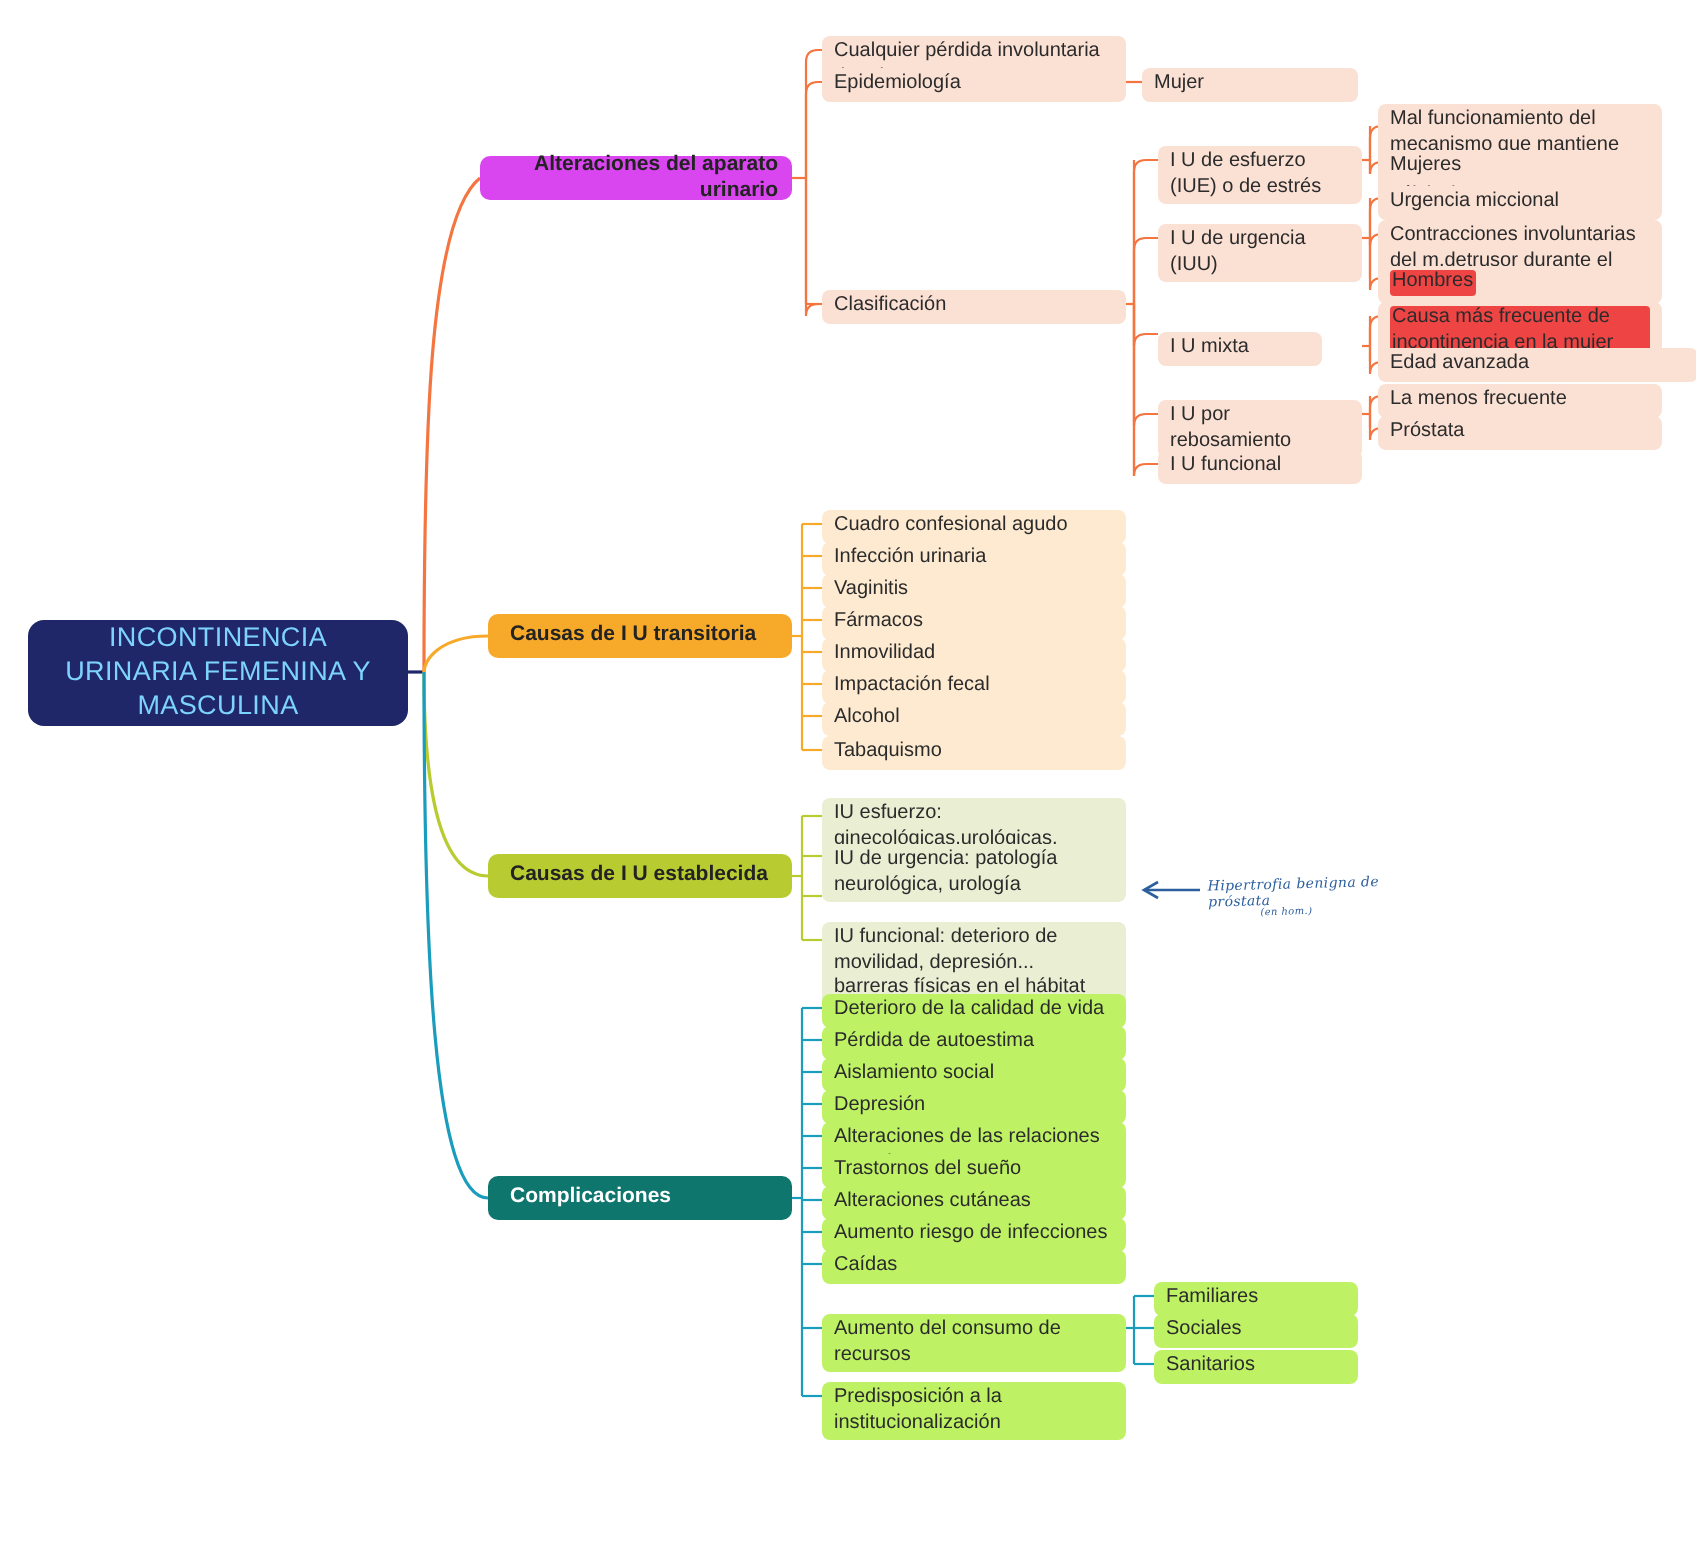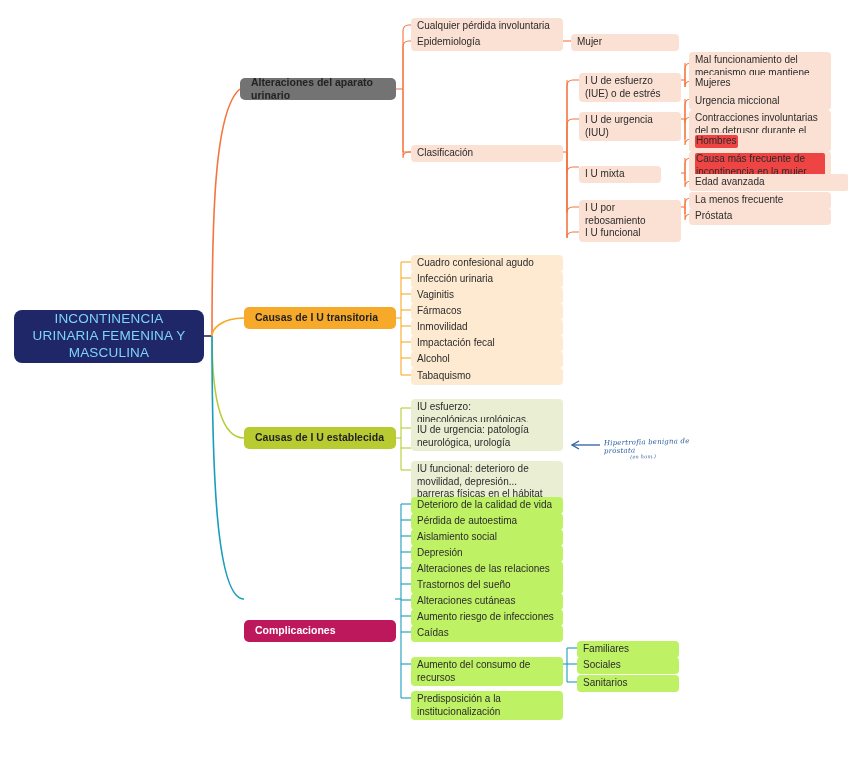--- a/index.html
+++ b/index.html
@@ -45,24 +45,24 @@
     padding: 0 8px;
   }
   
   .b1 {
     height: 22px;
     font-size: 10.5px;
     font-weight: bold;
     color: #232323;
     padding-left: 11px;
   }
-  .b1.orange  { background:#737373; }
+  .b1.orange  { background:#d946ef;text-align:right; }
   .b1.amber   { background:#f7a929; }
   .b1.lime    { background:#b8cc32; }
-  .b1.teal    { background:#be185d; color:#ffffff;margin-top:32px; }
+  .b1.teal    { background:#0f766e; color:#ffffff; }
 
   
   .leaf {
     font-size: 10px;
     color: #2b2b2b;
     min-height: 14px;
     padding: 2px 6px;
     border-radius: 4px;
   }
   .leaf.o  { background:#fbe0d4; }

